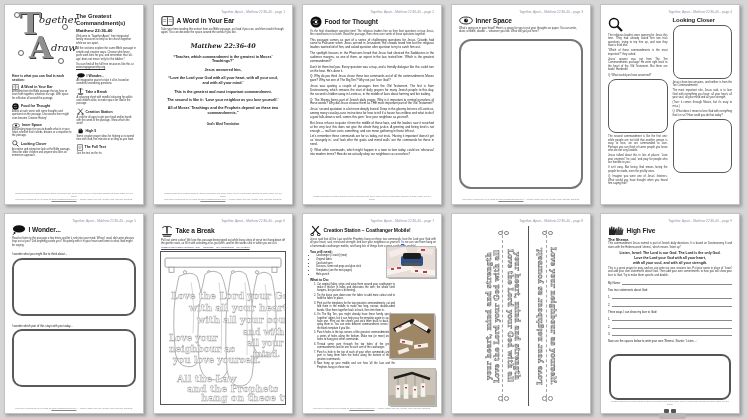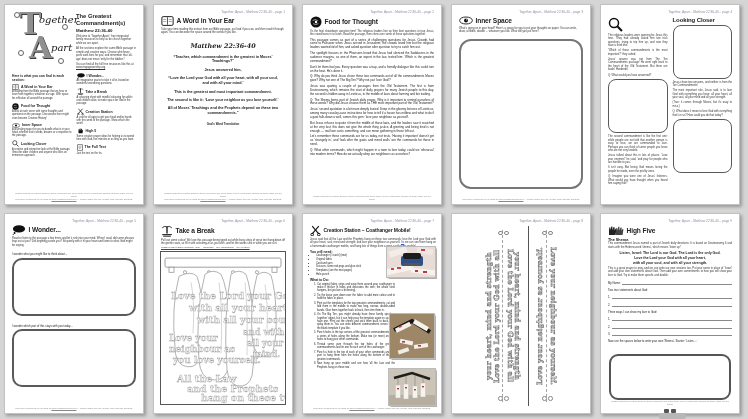--- a/index.html
+++ b/index.html
@@ -136,21 +136,21 @@
 
 <div id="grid">
 
   <div class="page">
     <div class="pi">
       <div class="cov-top">
         <div class="logo">
           <span class="big lt">T</span>
           <span class="scr r1">ogether</span>
           <span class="big la">A</span>
-          <span class="scr r2">part</span>
+          <span class="scr r2">draw</span>
           <i class="doodle" style="left:2px;top:2px;"></i>
           <i class="doodle" style="left:50px;top:14px;"></i>
           <i class="doodle" style="left:6px;top:40px;"></i>
           <i class="doodle" style="left:46px;top:48px;"></i>
         </div>
         <div style="flex:1;padding-top:3px;">
           <div class="ctitle">The Greatest Commandment(s)</div>
           <div class="csub">Matthew 22:36-40</div>
           <div class="cintro t2">
             <p>Welcome to ‘Together Apart’: free integrated family resources to help us be church together while we are apart.</p>

